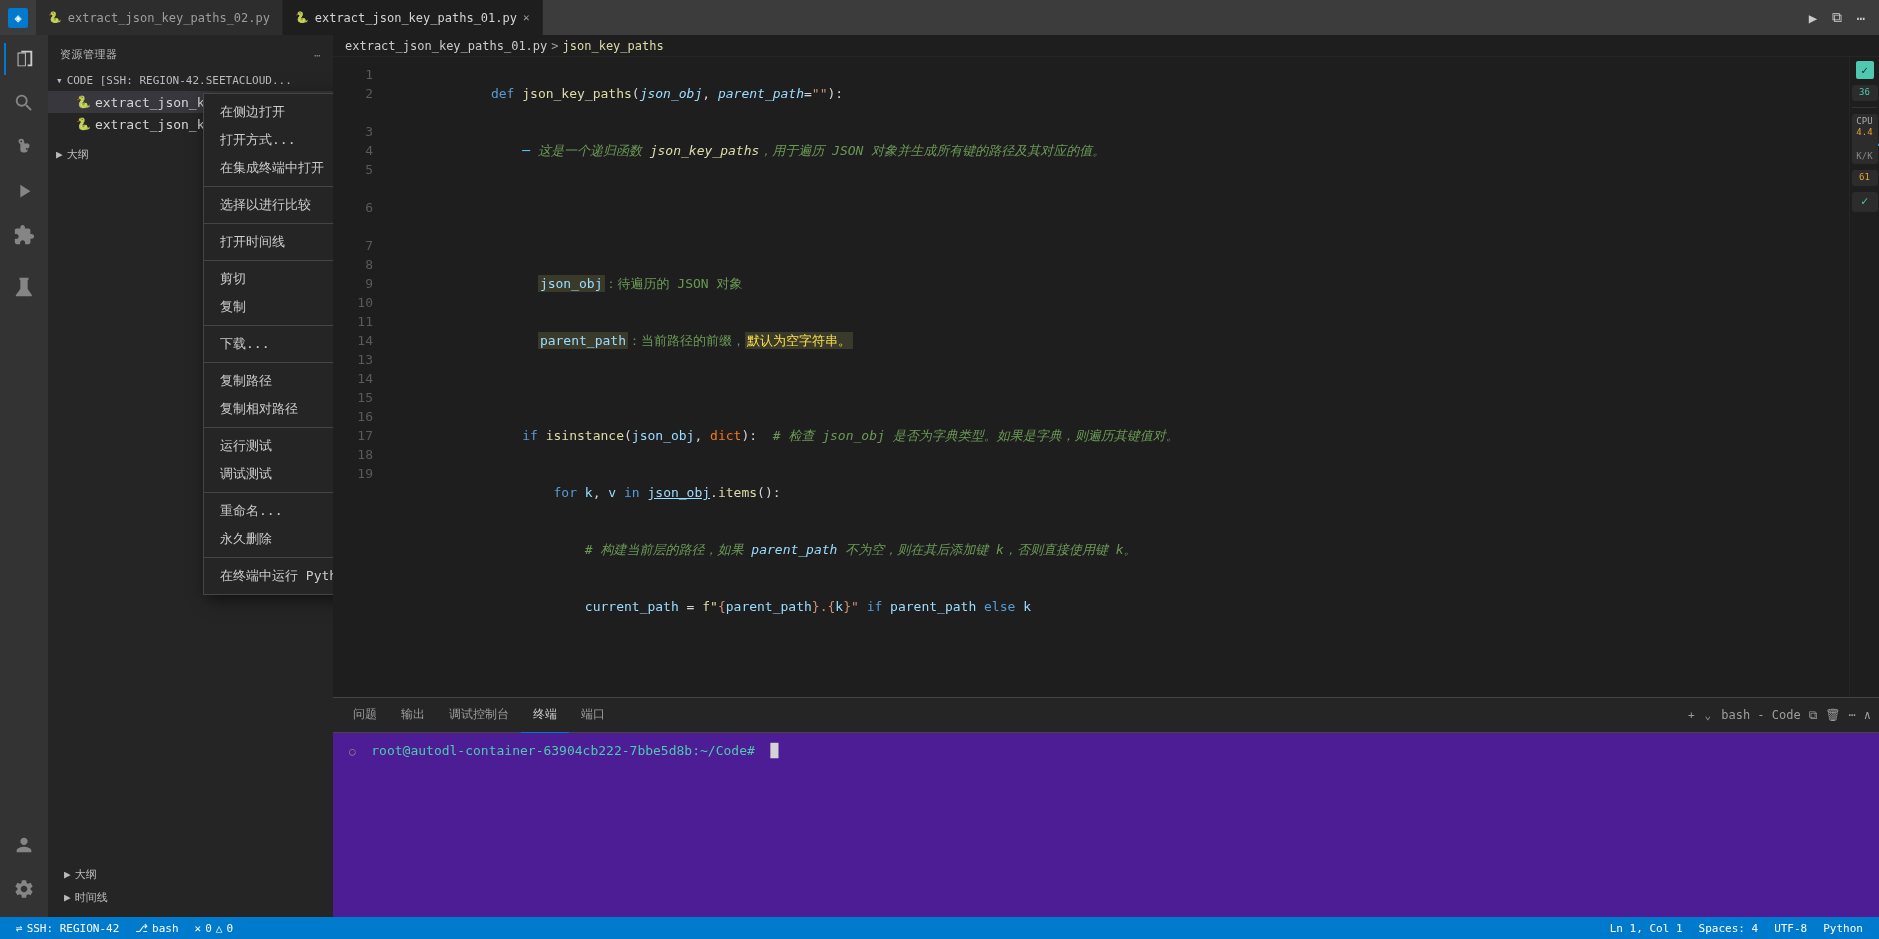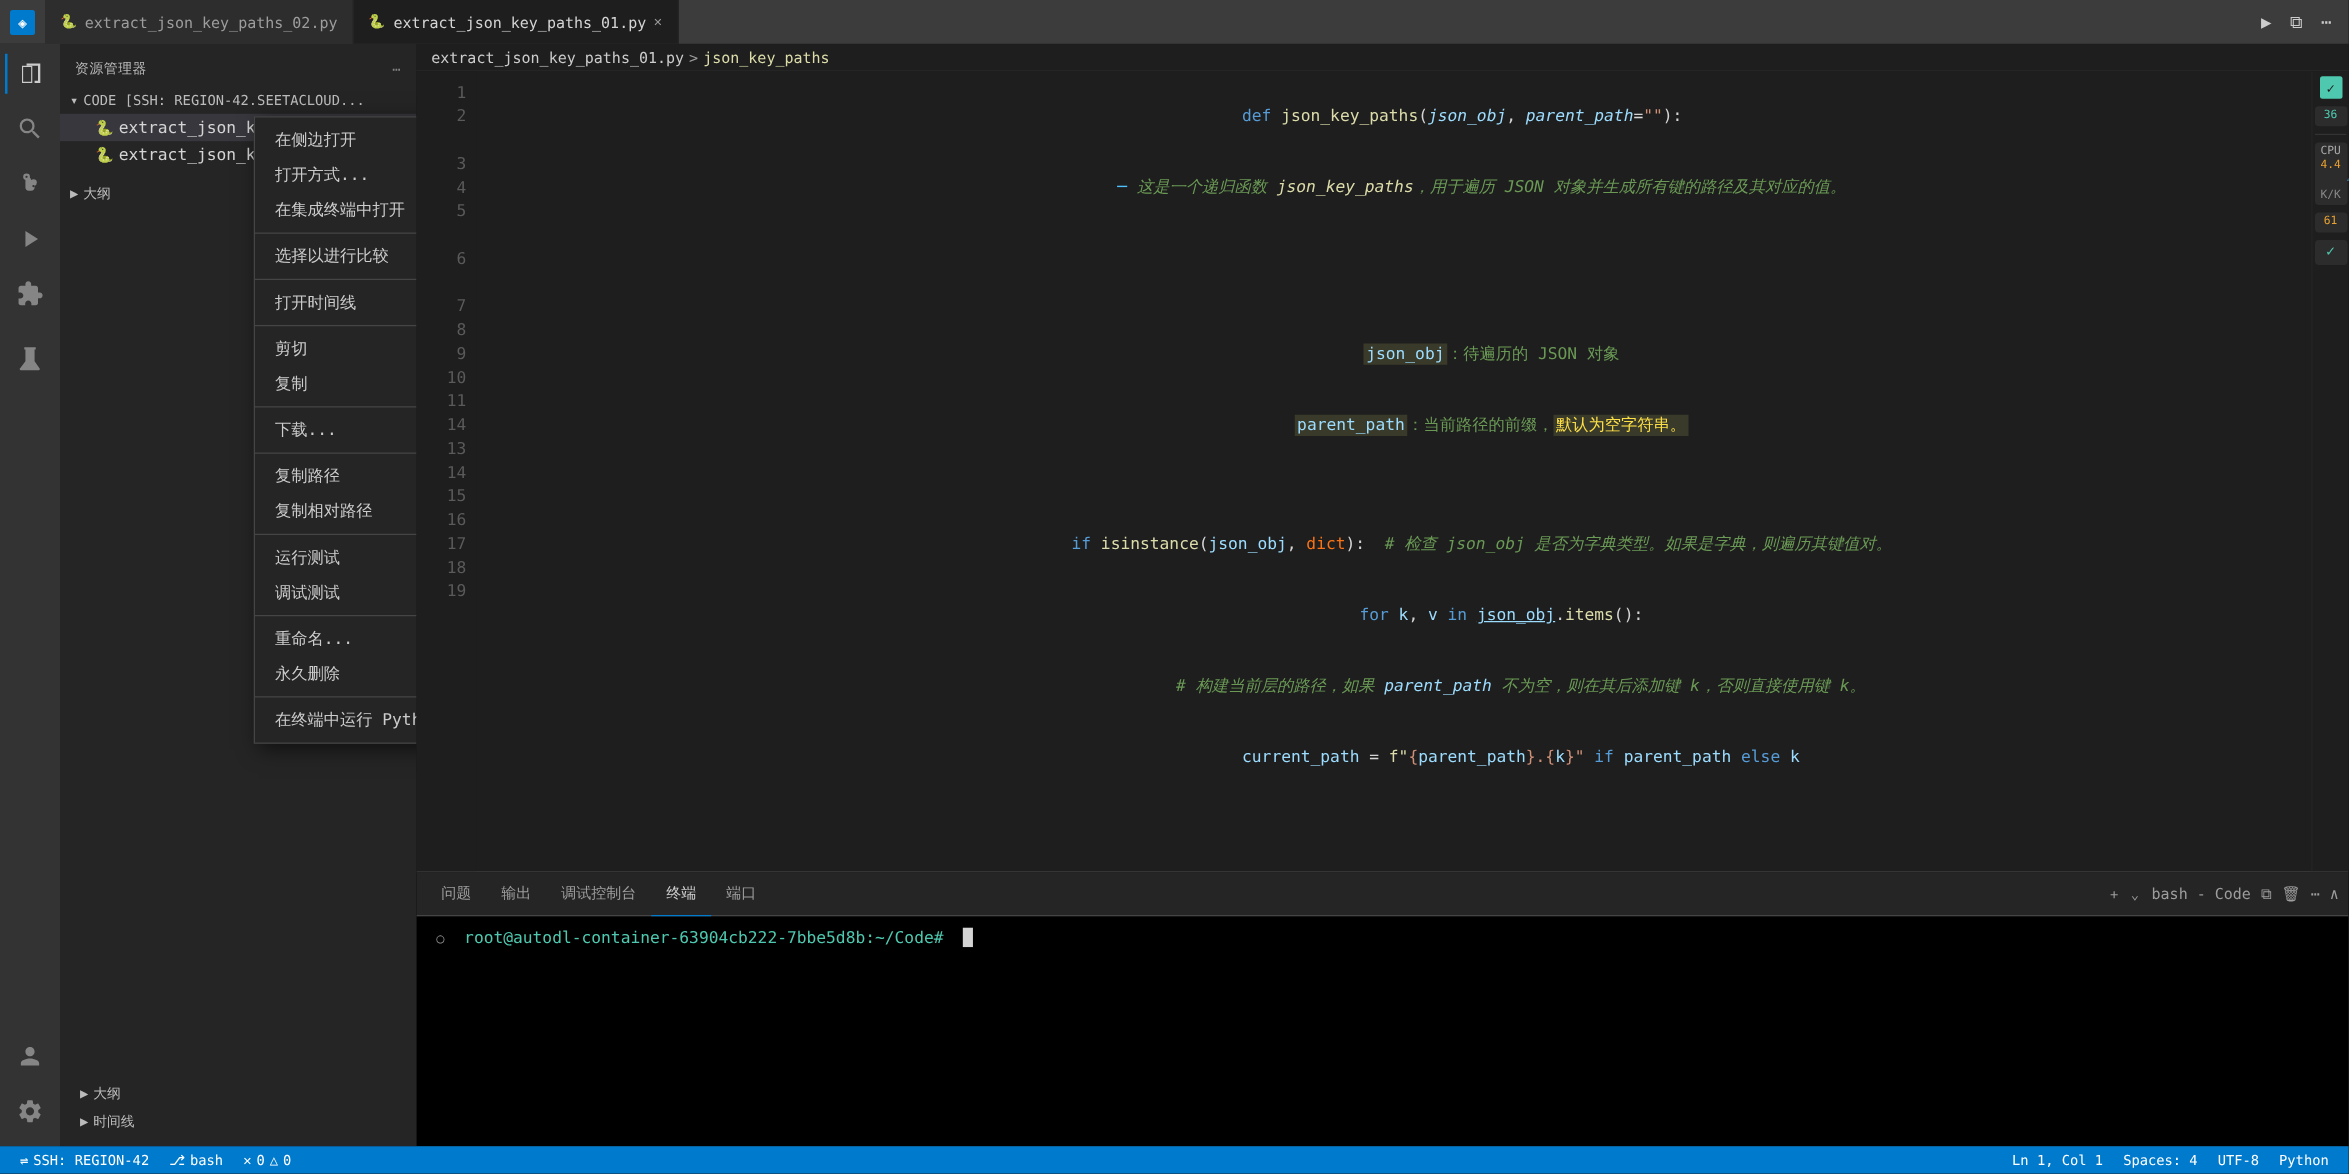--- a/index.html
+++ b/index.html
@@ -216,36 +216,35 @@
     .code-content {
       flex: 1;
       padding: 8px 0 8px 16px;
       overflow-y: auto;
       line-height: 19px;
       font-size: 13px;
     }
     .code-line {
       white-space: pre;
       line-height: 19px;
-      text-align: center;
     }
 
     
     .kw { color: #569cd6; }
     .fn { color: #dcdcaa; }
     .str { color: #ce9178; }
     .cm { color: #6a9955; font-style: italic; }
     .var { color: #9cdcfe; }
     .cls { color: #f97316; }
     .param { color: #9cdcfe; font-style: italic; }
 
     
     .terminal-area {
       height: 220px;
-      background: #000000;
+      background: #4c1d95;
       border-top: 1px solid #454545;
       display: flex;
       flex-direction: column;
       flex-shrink: 0;
     }
     .terminal-tabs {
       display: flex;
       align-items: center;
       background: #252526;
       height: 35px;

